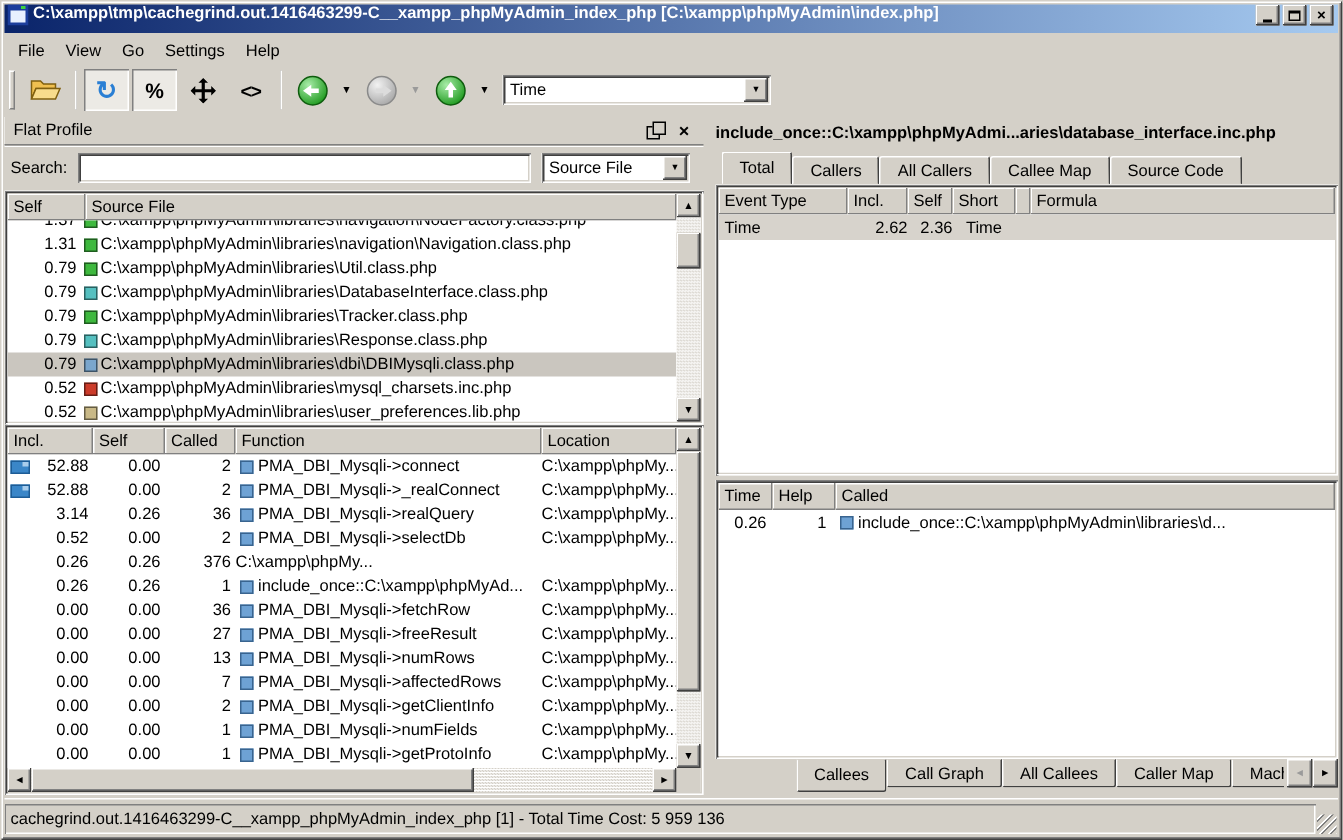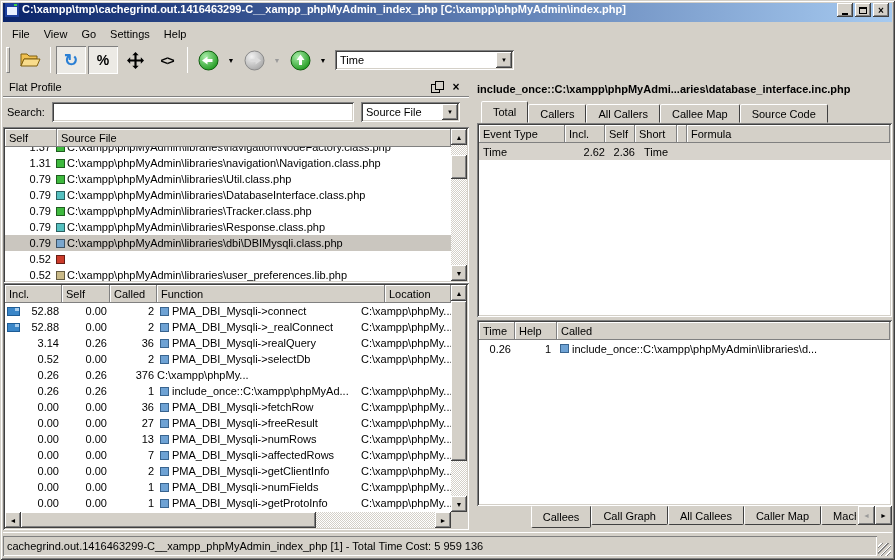--- a/index.html
+++ b/index.html
@@ -56,21 +56,21 @@
   .search-row{height:30px;display:flex;align-items:center;gap:7px;padding:0 4px;}
   .search-input{width:302px;height:20px;border:none;outline:none;background:#fff;font:11px "Liberation Sans",sans-serif;padding:0 4px;
     box-shadow:inset 1px 1px 0 #808080,inset -1px -1px 0 #fff,inset 2px 2px 0 #404040,inset -2px -2px 0 #d4d0c8;}
   .group-combo{width:99px;}
 
   .src-table{position:absolute;left:0;top:50px;width:466px;height:156px;}
   .func-table{position:absolute;left:0;top:206px;width:466px;height:247px;}
   .thead{position:absolute;left:2px;top:2px;right:18px;height:18px;display:flex;background:var(--bg);}
   .hcell{height:18px;display:flex;align-items:center;padding:0 4px;background:var(--bg);white-space:nowrap;overflow:hidden;
     box-shadow:inset -1px -1px 0 #808080,inset 1px 1px 0 #fff;flex:none;}
-  .w52{width:52px}.w57{width:57px}.w48{width:48px}.w47{width:47px}.w204{width:228px}
+  .w52{width:52px}.w57{width:57px}.w48{width:48px}.w47{width:47px}.w204{width:204px}
   .w86{width:86px}.w40{width:40px}.w30{width:30px}.w42{width:42px}.w10{width:10px}.w36{width:36px}
   .wflex{flex:1 1 auto;}
   .tbody{position:absolute;left:2px;top:20px;right:18px;background:#fff;overflow:hidden;}
   .src-table .tbody{bottom:2px;}
   .func-table .tbody{bottom:18px;}
   #source-rows{margin-top:-8px;}
   .srow,.frow{display:flex;height:16px;align-items:center;white-space:nowrap;}
   .srow.selected{background:var(--sel);}
   .self-cell{width:46px;text-align:right;flex:none;}
   .colorsq{width:9px;height:9px;border:1px solid rgba(0,0,0,.5);margin:0 2px 0 5px;flex:none;}
@@ -305,20 +305,21 @@
               <span class="file-cell">C:\xampp\phpMyAdmin\libraries\Response.class.php</span>
             </div>
             <div class="srow selected">
               <span class="self-cell">0.79</span>
               <span class="colorsq" style="background: rgb(122, 166, 205);"></span>
               <span class="file-cell">C:\xampp\phpMyAdmin\libraries\dbi\DBIMysqli.class.php</span>
             </div>
             <div class="srow">
               <span class="self-cell">0.52</span>
               <span class="colorsq" style="background: rgb(204, 59, 42);"></span>
+              <span class="file-cell">C:\xampp\phpMyAdmin\libraries\mysql_charsets.inc.php</span>
             </div>
             <div class="srow">
               <span class="self-cell">0.52</span>
               <span class="colorsq" style="background: rgb(201, 185, 135);"></span>
               <span class="file-cell">C:\xampp\phpMyAdmin\libraries\user_preferences.lib.php</span>
             </div>
           </div>
         </div>
       <div class="vscroll">
         <div class="sbtn">

